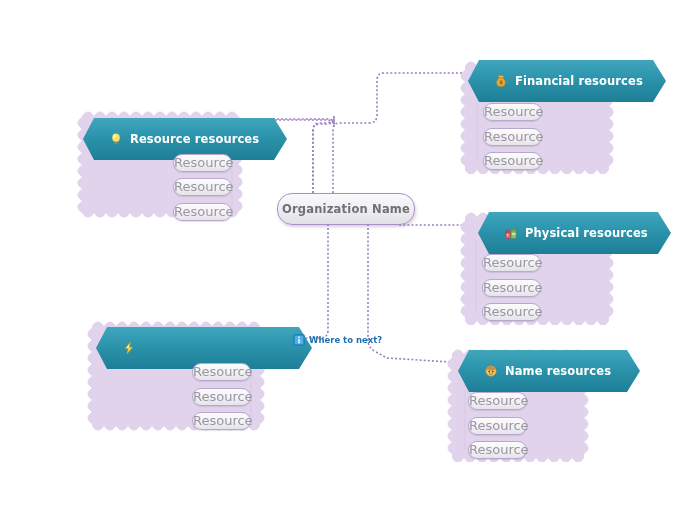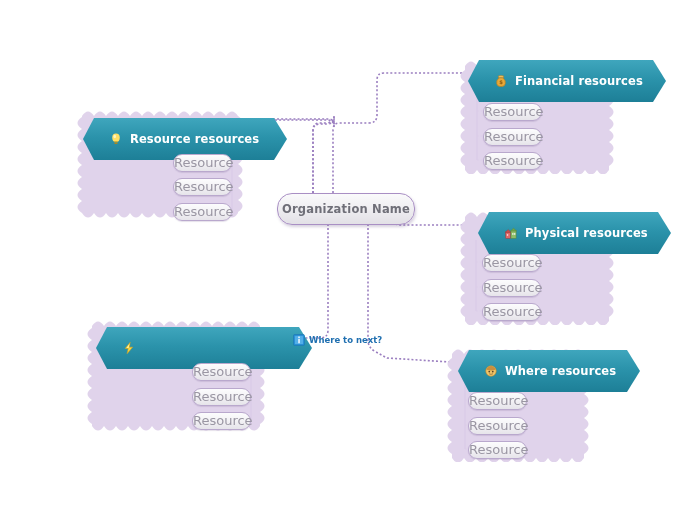--- a/index.html
+++ b/index.html
@@ -286,21 +286,21 @@
     </svg>
     <div class="branch-inner">
       <div class="hdr" style="left:12px; top:6px; width:136px;">
         <svg class="hdr-ico" viewBox="0 0 16 16">
           <circle cx="8" cy="8" r="6" fill="#f0c468" stroke="#c08a2a" stroke-width="0.7"></circle>
           <path d="M2.5,6.2 q2.2,-4.0 5.5,-4.0 q3.3,0 5.5,4.0 q-2.2,1.2 -5.5,1.2 q-3.3,0 -5.5,-1.2 z" fill="#c98f3e"></path>
           <circle cx="6" cy="8.6" r="1.0" fill="#5a4326"></circle>
           <circle cx="10" cy="8.6" r="1.0" fill="#5a4326"></circle>
           <path d="M6.2,11.4 q1.8,1.1 3.6,0" stroke="#8a6430" stroke-width="0.8" fill="none" stroke-linecap="round"></path>
         </svg>
-        <span class="hdr-label">Where resources</span>
+        <span class="hdr-label">Name resources</span>
       </div>
       <div class="pill" style="left:22px; top:48px;">Resource</div>
       <div class="pill" style="left:22px; top:73px;">Resource</div>
       <div class="pill" style="left:22px; top:97px;">Resource</div>
     </div>
   </div>
 
   <div id="center-node">Organization Name</div>
 
   <div id="where-next">

